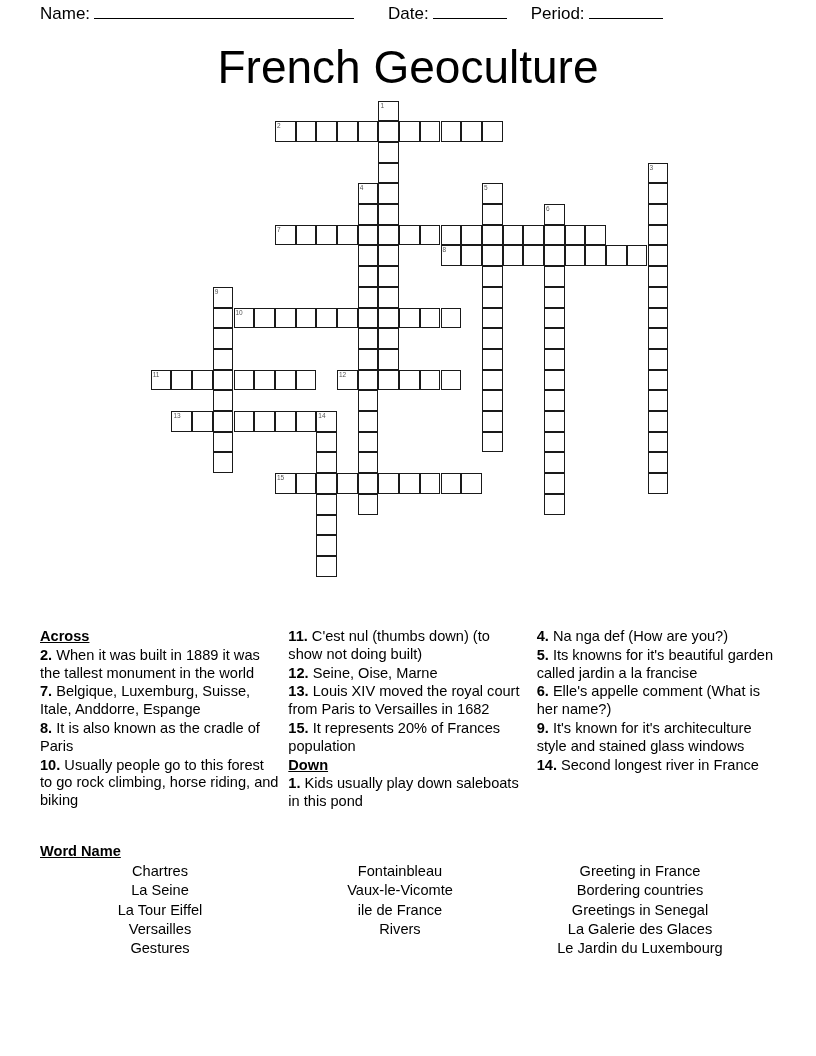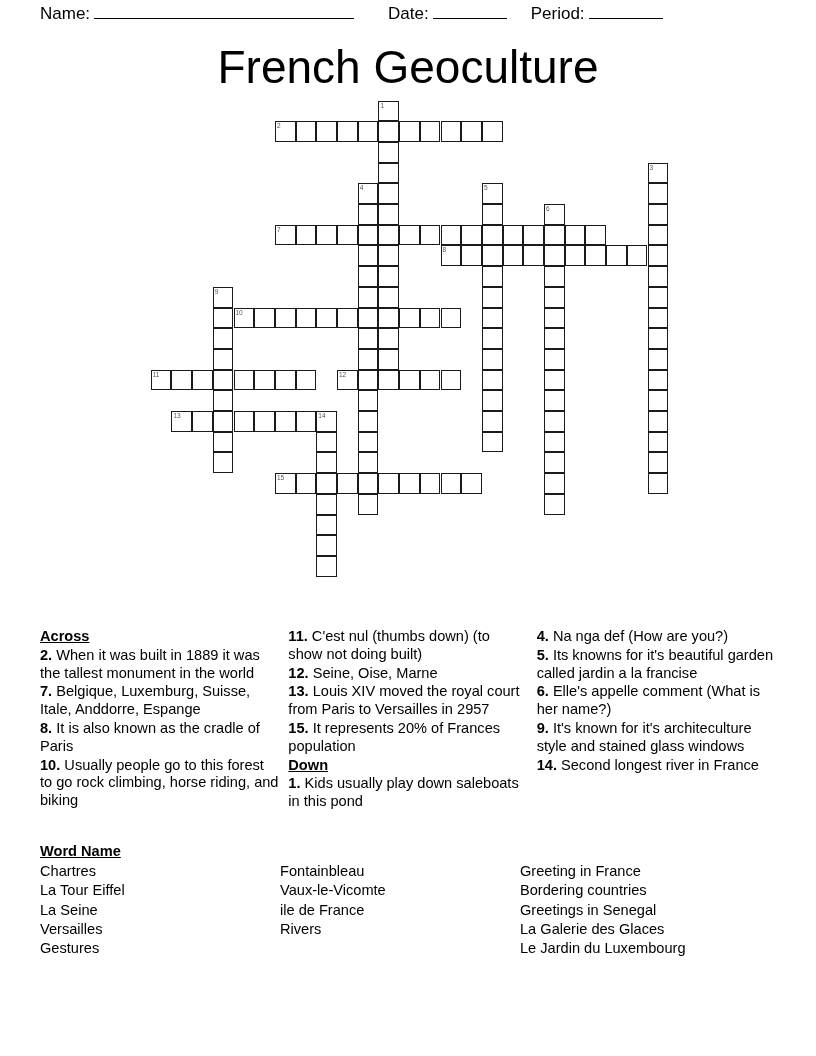--- a/index.html
+++ b/index.html
@@ -117,21 +117,21 @@
     padding: 0 40px;
     box-sizing: border-box;
     font-size: 14.6px;
   }
   #word-bank .wb-head {
     font-weight: bold;
     text-decoration: underline;
     display: block;
     margin-bottom: 3px;
   }
-  .wb-cols { display: flex; }
+  .wb-cols { display: flex; text-align: center; }
   .wb-col { width: 240px; }
   .wb-col.wb-mid { width: 240px; }
   .wb-item {
     display: block;
     line-height: 1.32;
   }
 </style>
 </head>
 <body>
 
@@ -351,21 +351,21 @@
         <span class="clue"><span class="cn">2.</span><span> When it was built in 1889 it was the tallest monument in the world</span></span>
         <span class="clue"><span class="cn">7.</span><span> Belgique, Luxemburg, Suisse, Itale, Anddorre, Espange</span></span>
         <span class="clue"><span class="cn">8.</span><span> It is also known as the cradle of Paris</span></span>
         <span class="clue"><span class="cn">10.</span><span> Usually people go to this forest to go rock climbing, horse riding, and biking</span></span>
       </div>
   </div>
   <div class="clue-col col-mid">
     <div id="across-list-b">
         <span class="clue"><span class="cn">11.</span><span> C'est nul (thumbs down) (to show not doing built)</span></span>
         <span class="clue"><span class="cn">12.</span><span> Seine, Oise, Marne</span></span>
-        <span class="clue"><span class="cn">13.</span><span> Louis XIV moved the royal court from Paris to Versailles in 2957</span></span>
+        <span class="clue"><span class="cn">13.</span><span> Louis XIV moved the royal court from Paris to Versailles in 1682</span></span>
         <span class="clue"><span class="cn">15.</span><span> It represents 20% of Frances population</span></span>
       </div>
     <span class="clue-head">Down</span>
     <div id="down-list-a">
         <span class="clue"><span class="cn">1.</span><span> Kids usually play down saleboats in this pond</span></span>
       </div>
   </div>
   <div class="clue-col col-right">
     <div id="down-list-b">
         <span class="clue"><span class="cn">4.</span><span> Na nga def (How are you?)</span></span>
@@ -375,22 +375,22 @@
         <span class="clue"><span class="cn">14.</span><span> Second longest river in France</span></span>
       </div>
   </div>
 </div>
 
 <div id="word-bank">
   <span class="wb-head">Word Name</span>
   <div class="wb-cols" id="wb-cols">
       <div class="wb-col">
         <span class="wb-item">Chartres</span>
+        <span class="wb-item">La Seine</span>
         <span class="wb-item">La Tour Eiffel</span>
-        <span class="wb-item">La Seine</span>
         <span class="wb-item">Versailles</span>
         <span class="wb-item">Gestures</span>
       </div>
       <div class="wb-col wb-mid">
         <span class="wb-item">Fontainbleau</span>
         <span class="wb-item">Vaux-le-Vicomte</span>
         <span class="wb-item">ile de France</span>
         <span class="wb-item">Rivers</span>
       </div>
       <div class="wb-col">

